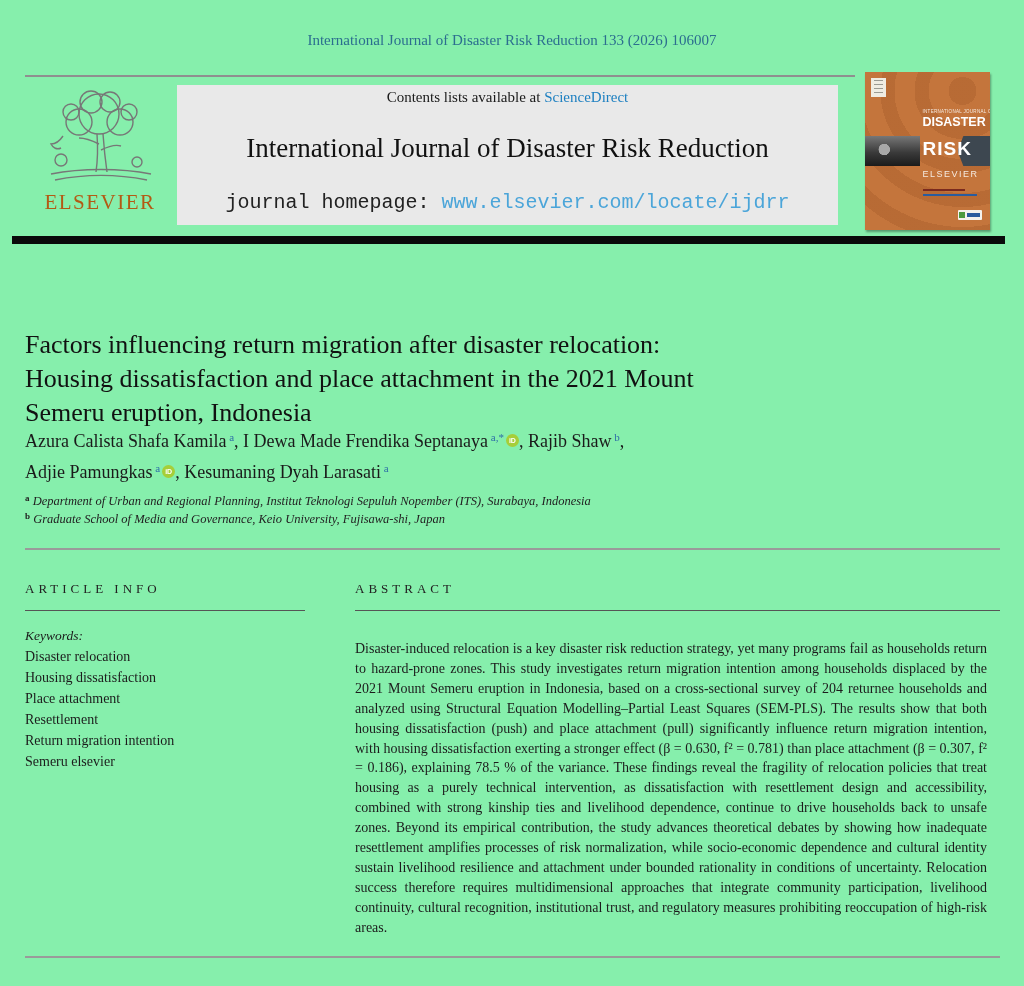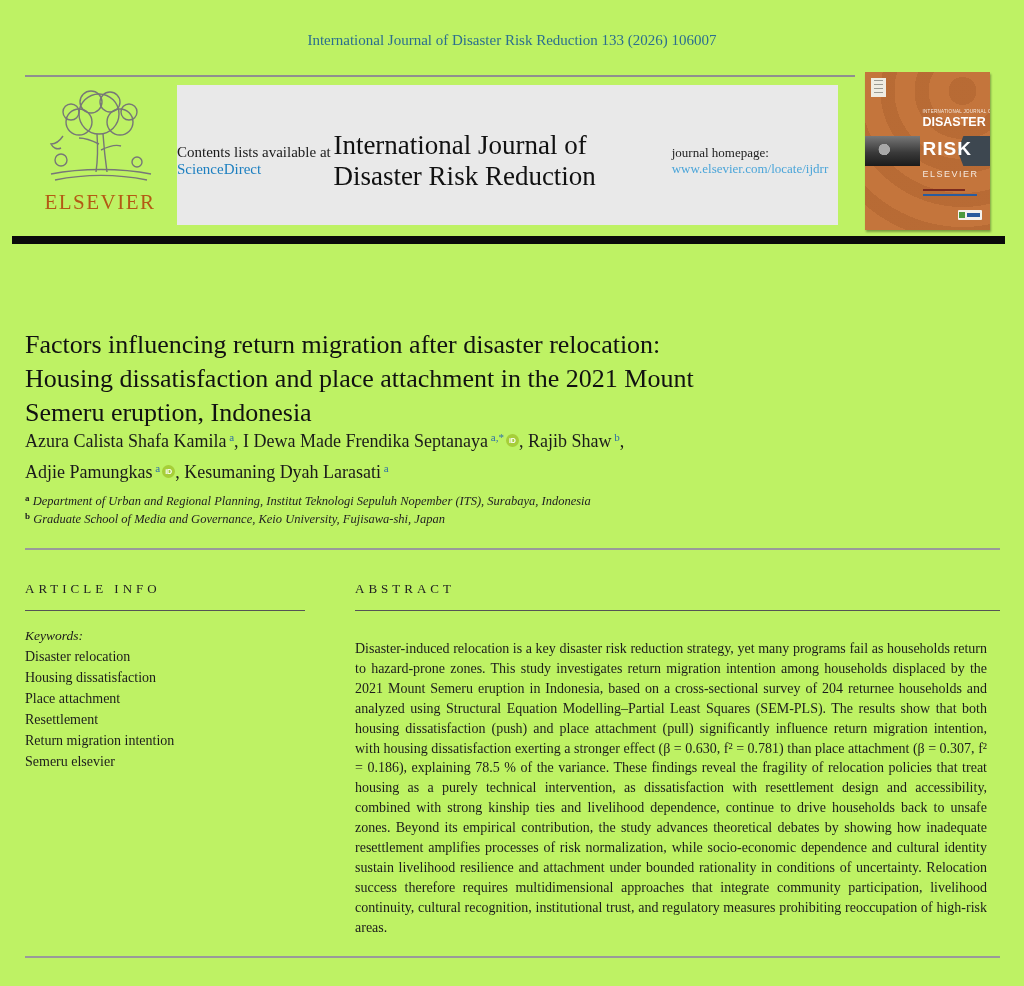--- a/index.html
+++ b/index.html
@@ -1,33 +1,33 @@
 <!DOCTYPE html>
 <html><head>
 <meta charset="utf-8">
 <style>
   html,body{margin:0;padding:0;background:#ffffff;}
-  .page{position:relative;width:1024px;height:986px;background:#bef264;overflow:hidden;
+  .page{position:relative;width:1024px;height:986px;background:#86efac;overflow:hidden;
         font-family:"Liberation Serif",serif;color:#1a1a1a;}
 
   
   .journal-ref{position:absolute;top:32px;left:0;width:100%;text-align:center;
                font-size:15px;color:#2c6e8f;}
 
   
   .top-rule{position:absolute;left:25px;top:75px;width:830px;height:2px;background:#8f8f8f;}
   .elsevier-block{position:absolute;left:25px;top:84px;width:150px;height:140px;text-align:center;}
   .elsevier-word{font-size:21px;color:#b35a14;letter-spacing:1.5px;margin-top:-2px;}
   .banner{position:absolute;left:177px;top:85px;width:661px;height:140px;background:#e9e9e9;
-          display:flex;flex-direction:row;align-items:center;justify-content:space-between;
-          padding:22px 0 11px 0;box-sizing:border-box;}
+          display:flex;flex-direction:column;align-items:center;justify-content:space-between;
+          padding:4px 0 11px 0;box-sizing:border-box;}
   .contents-line{font-size:15px;color:#1a1a1a;}
   .link-sd{color:#1c7fc0;cursor:pointer;}
   .banner-title{font-size:27px;color:#111;}
-  .homepage-line{font-family:Liberation Serif, serif;font-size:13px;color:#222;}
+  .homepage-line{font-family:Liberation Mono, monospace;font-size:20px;color:#222;}
   .link-url{color:#4ba5d9;cursor:pointer;}
 
   
   .cover{position:absolute;left:865px;top:72px;width:125px;height:158px;
          background:
            repeating-radial-gradient(circle at 78% 12%, rgba(110,45,8,0.14) 0 14px, rgba(110,45,8,0) 14px 34px),
            #c4753c;
          box-shadow:1px 2px 2px rgba(0,0,0,0.35);overflow:hidden;}
   .cover-emblem{position:absolute;left:6px;top:6px;width:15px;height:19px;background:#efece2;
                 background-image:repeating-linear-gradient(180deg,#9a9a92 0 1px,transparent 1px 4px);

